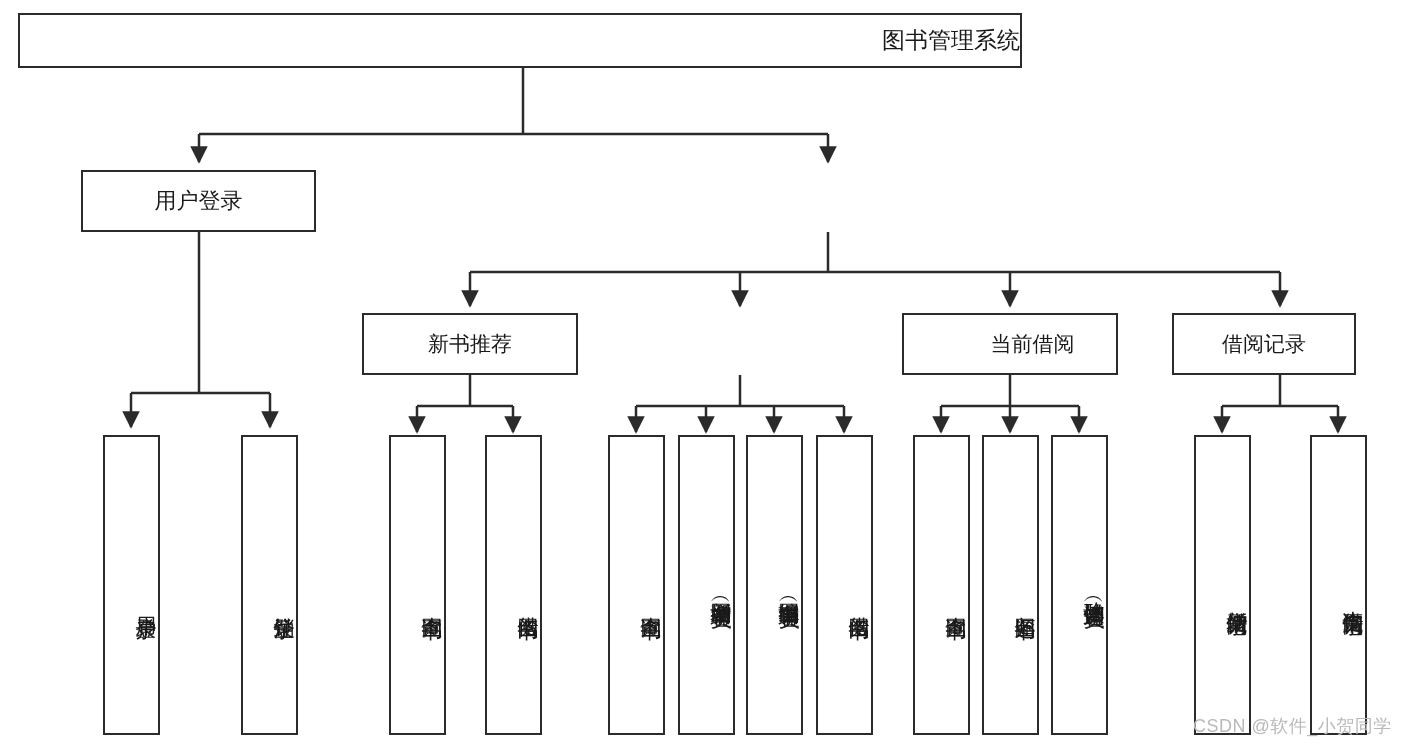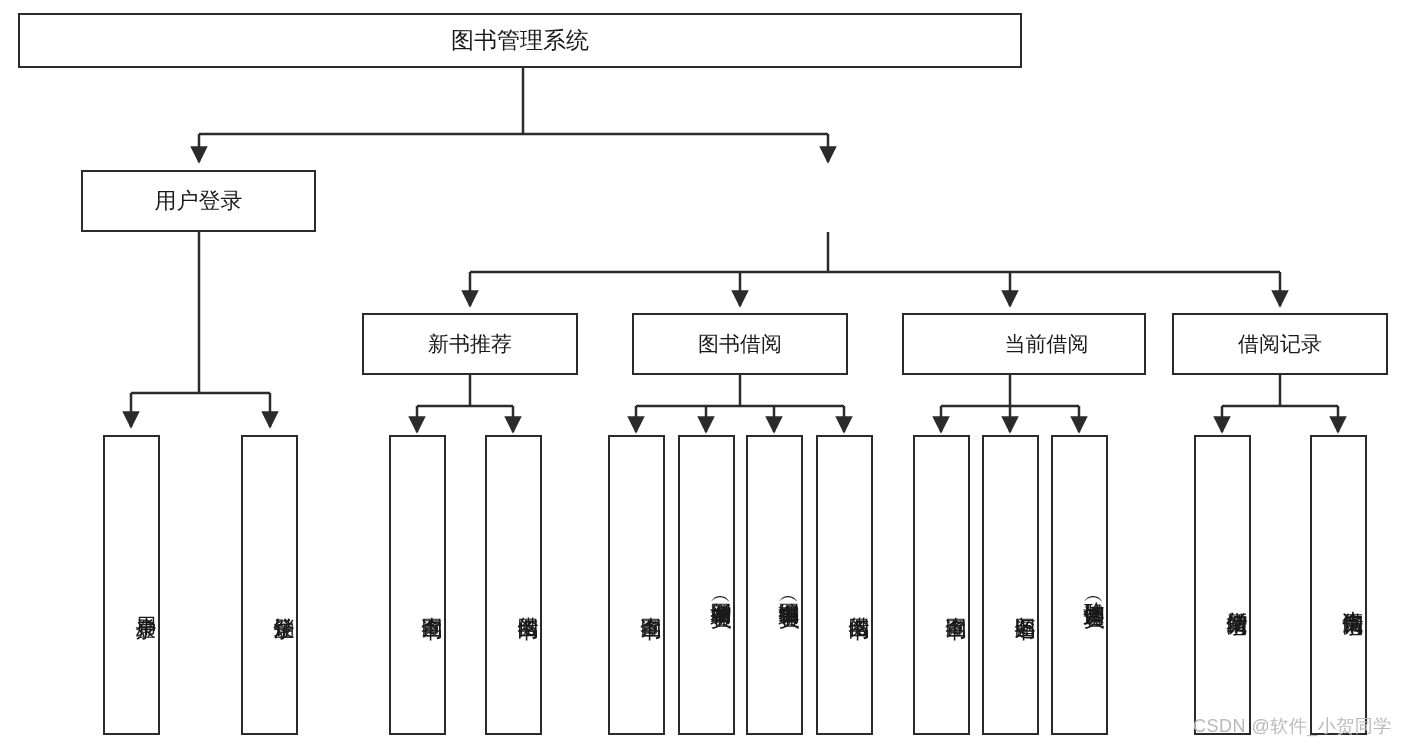--- a/index.html
+++ b/index.html
@@ -120,38 +120,35 @@
       <path d="M 1010 406 L 1010 432" marker-end="url(#arrow)"></path>
       <path d="M 1079 406 L 1079 432" marker-end="url(#arrow)"></path>
 
       <path d="M 1280 375 L 1280 406"></path>
       <path d="M 1222 406 L 1338 406"></path>
       <path d="M 1222 406 L 1222 432" marker-end="url(#arrow)"></path>
       <path d="M 1338 406 L 1338 432" marker-end="url(#arrow)"></path>
     </g>
   </svg>
 
-  <div class="node root" style="left:18px; top:13px; width:1004px; height:55px;">
+  <div class="node root" style="left:18px; top:13px; width:1004px; height:55px;justify-content:flex-end;">
     <span class="label">图书管理系统</span>
   </div>
 
   <div class="node l1" style="left:81px; top:170px; width:235px; height:62px;">
     <span class="label">用户登录</span>
   </div>
 
   <div class="node l2" style="left:362px; top:313px; width:216px; height:62px;">
     <span class="label">新书推荐</span>
   </div>
-  <div class="node l2" style="left:632px; top:313px; width:216px; height:62px;">
-    <span class="label">图书借阅</span>
-  </div>
-  <div class="node l2" style="left:902px; top:313px; width:244px; height:62px;padding-left:45px;">
+  <div class="node l2" style="left:902px; top:313px; width:216px; height:62px;padding-left:45px;">
     <span class="label">当前借阅</span>
   </div>
-  <div class="node l2" style="left:1172px; top:313px; width:216px; height:62px;">
+  <div class="node l2" style="left:1172px; top:313px; width:184px; height:62px;">
     <span class="label">借阅记录</span>
   </div>
 
   <div class="node leaf" style="left:103px; top:435px; width:57px; height:300px;">
     <span class="label">用户登录</span>
   </div>
   <div class="node leaf" style="left:241px; top:435px; width:57px; height:300px;">
     <span class="label">注销登录</span>
   </div>
 

